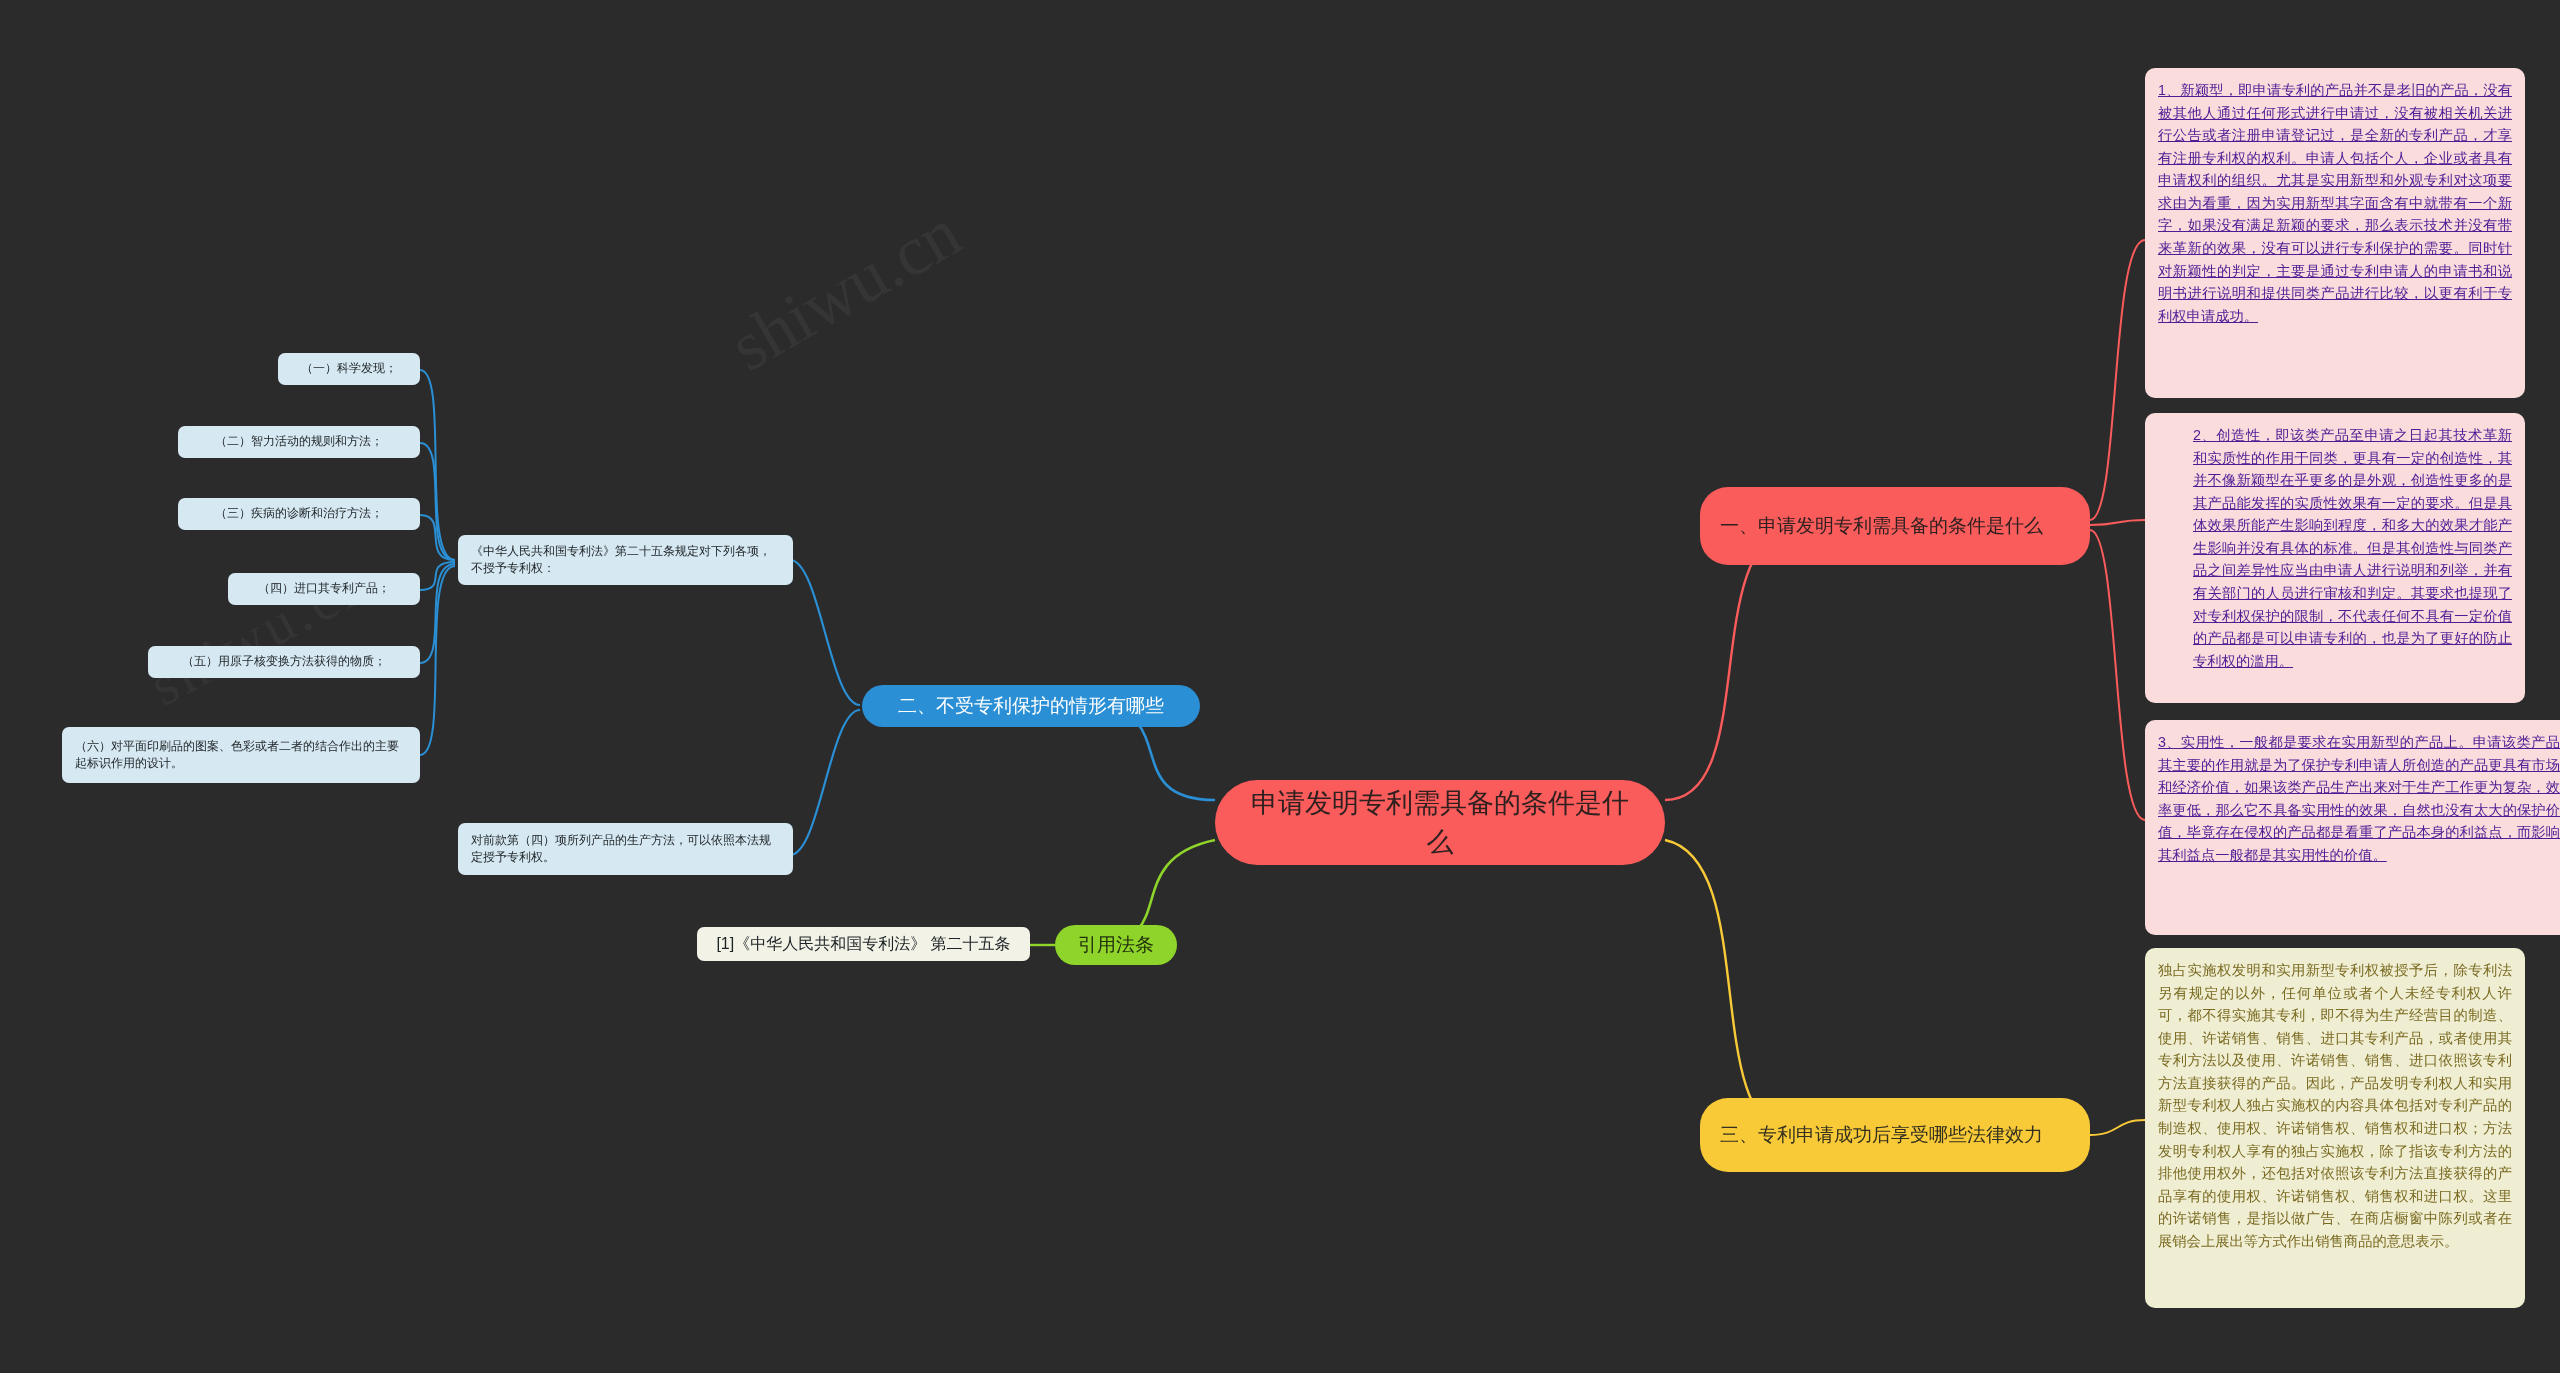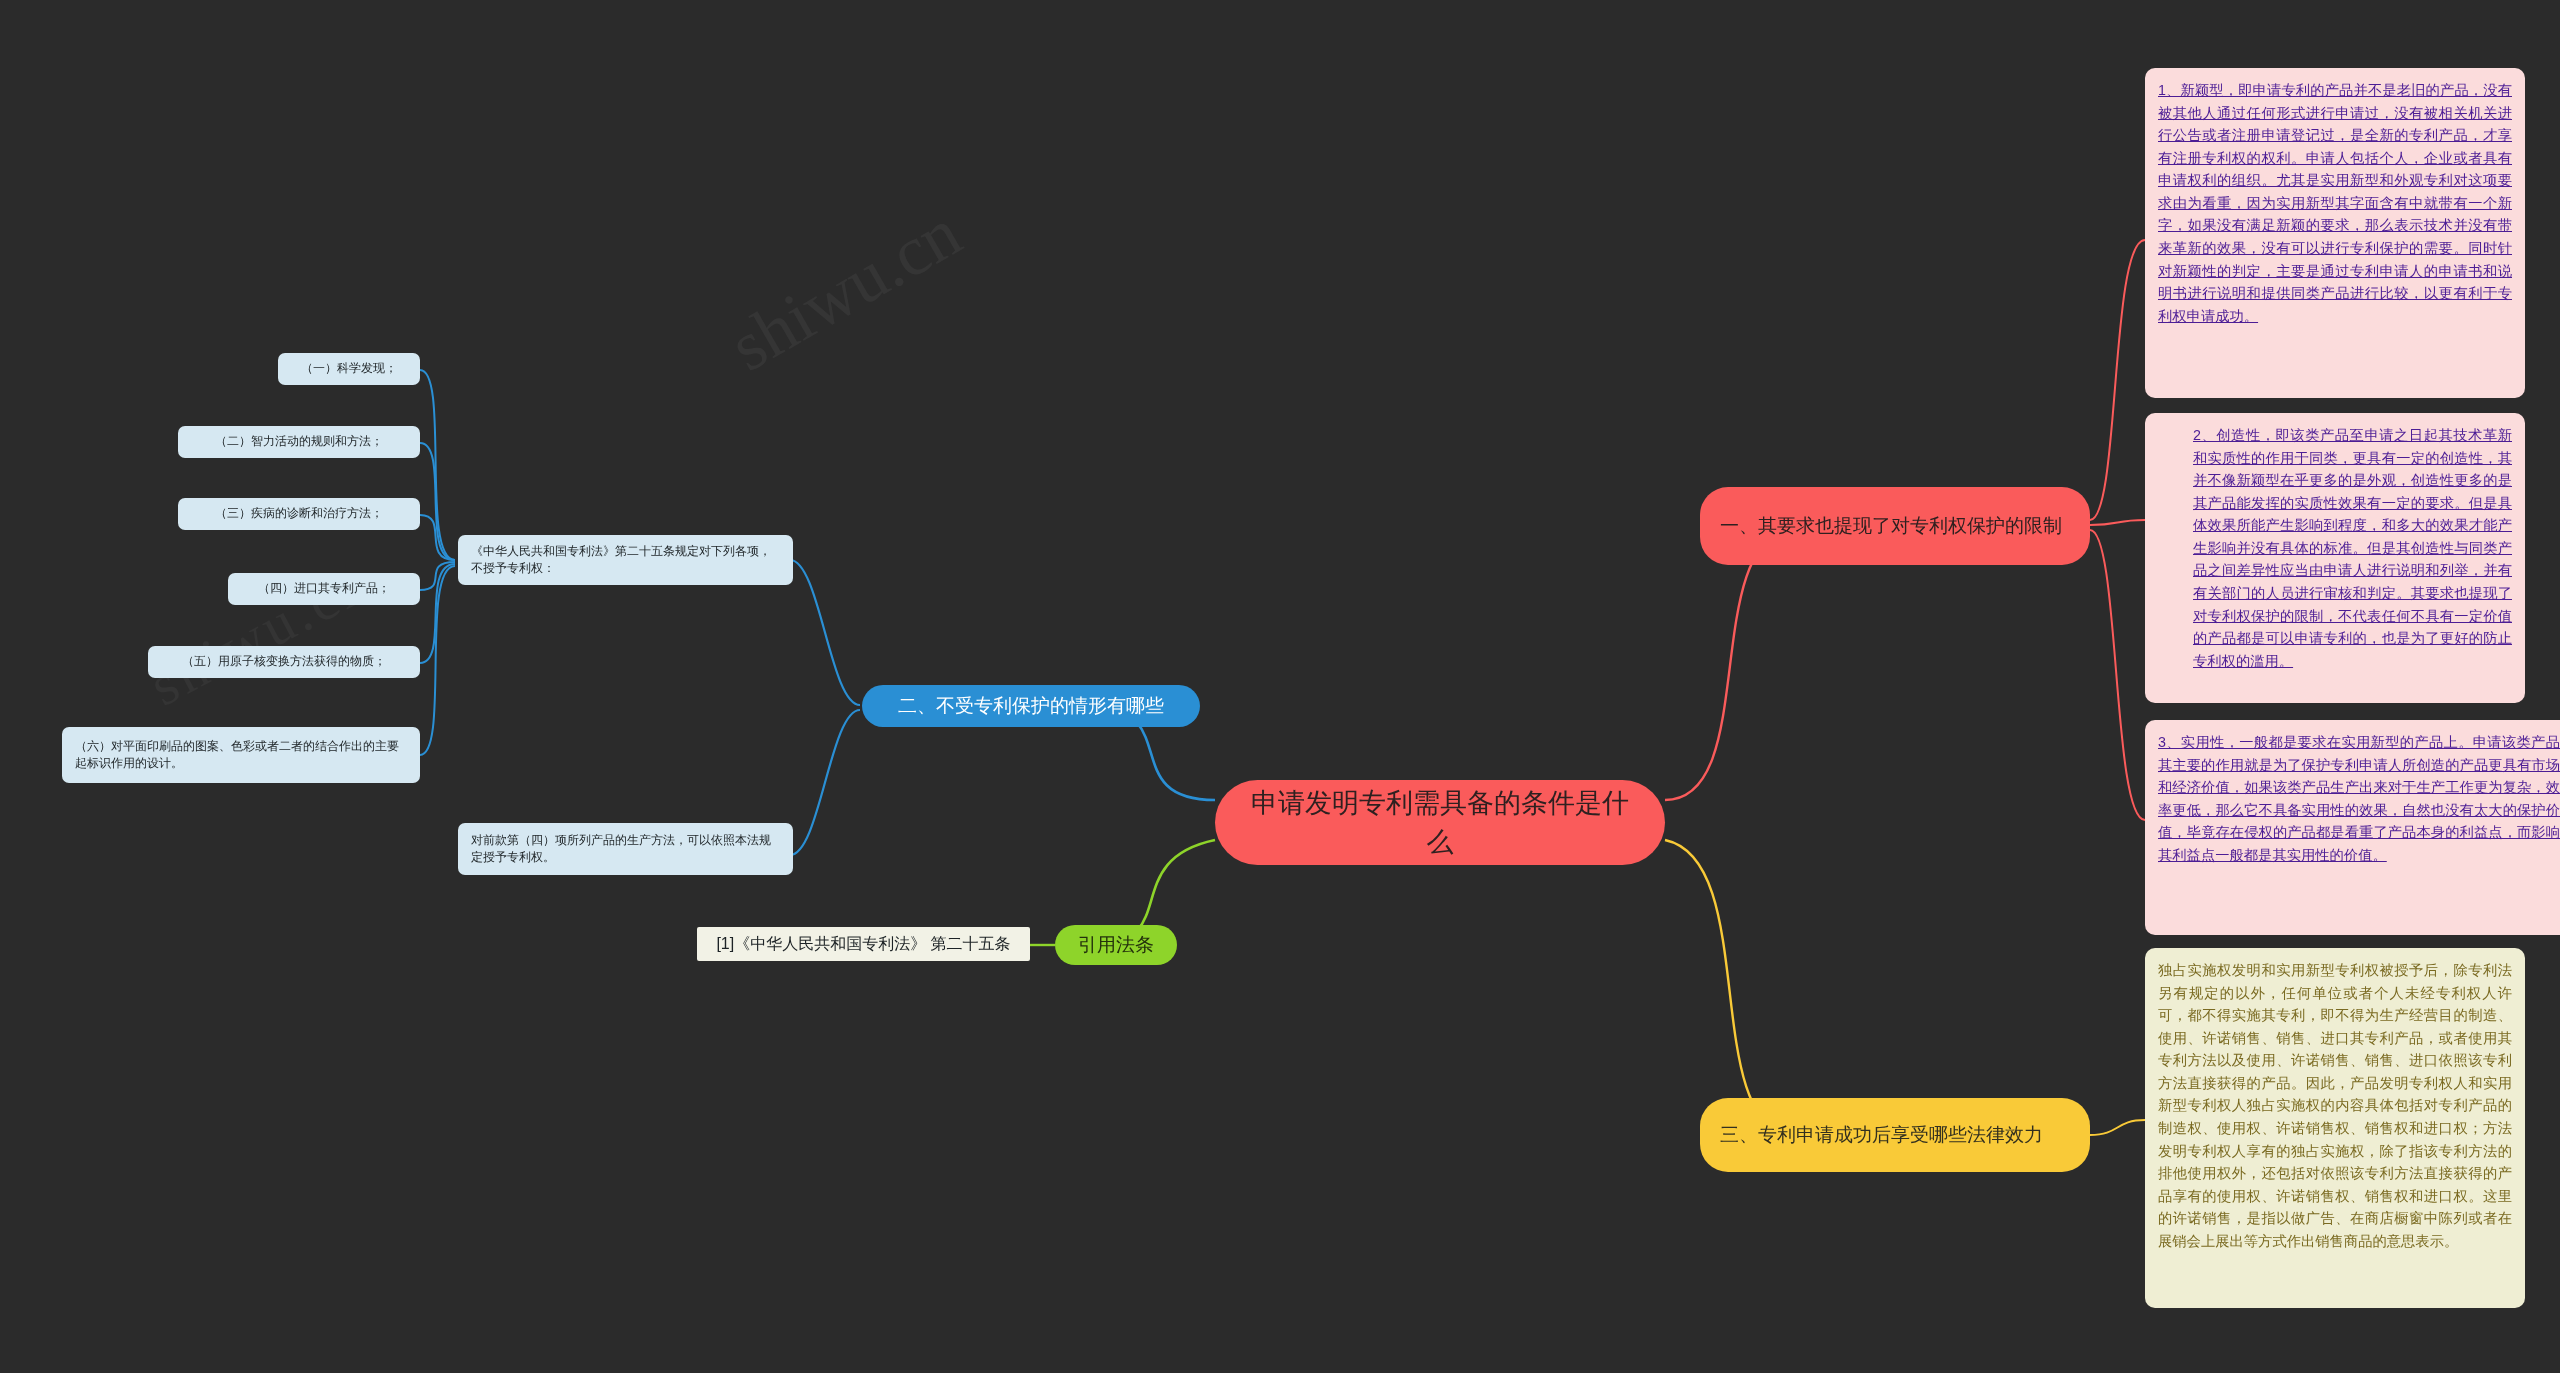--- a/index.html
+++ b/index.html
@@ -56,21 +56,21 @@
     background: #d6e8f2;
     color: #1d2326;
     border-radius: 7px;
     font-size: 12px;
     padding: 7px 13px;
   }
   
   .leaf-cream {
     background: #f2f2e6;
     color: #1d2326;
-    border-radius: 2px;
+    border-radius: 7px;
     font-size: 16px;
     padding: 7px 1px;
   }
   
   .panel {
     border-radius: 10px;
     font-size: 14.3px;
     line-height: 1.58;
     padding: 11px 13px;
     display: block;
@@ -133,21 +133,21 @@
     <path d="M455,560 C420,560 450,515 420,515" stroke="#2a8fd4" stroke-width="2" fill="none"></path>
     <path d="M455,562 C420,562 450,590 420,590" stroke="#2a8fd4" stroke-width="2" fill="none"></path>
     <path d="M455,564 C420,564 450,663 420,663" stroke="#2a8fd4" stroke-width="2" fill="none"></path>
     <path d="M455,566 C420,566 450,755 420,755" stroke="#2a8fd4" stroke-width="2" fill="none"></path>
 
     <path d="M1055,945 C1040,945 1045,945 1030,945" stroke="#8ed42a" stroke-width="2.4" fill="none"></path>
   </svg>
 
   <div class="node root" style="left:1215px; top:780px; width:450px; height:85px;">申请发明专利需具备的条件是什么</div>
 
-  <div class="node pill pill-red" style="left:1700px; top:487px; width:390px; height:78px;">一、其要求也提现了对专利权保护的限制</div>
+  <div class="node pill pill-red" style="left:1700px; top:487px; width:390px; height:78px;">一、申请发明专利需具备的条件是什么</div>
 
   <div class="node panel panel-pink" style="left:2145px; top:68px; width:380px; height:330px;">1、新颖型，即申请专利的产品并不是老旧的产品，没有被其他人通过任何形式进行申请过，没有被相关机关进行公告或者注册申请登记过，是全新的专利产品，才享有注册专利权的权利。申请人包括个人，企业或者具有申请权利的组织。尤其是实用新型和外观专利对这项要求由为看重，因为实用新型其字面含有中就带有一个新字，如果没有满足新颖的要求，那么表示技术并没有带来革新的效果，没有可以进行专利保护的需要。同时针对新颖性的判定，主要是通过专利申请人的申请书和说明书进行说明和提供同类产品进行比较，以更有利于专利权申请成功。</div>
 
   <div class="node panel panel-pink" style="left:2145px; top:413px; width:380px; height:290px;padding-left:48px;">2、创造性，即该类产品至申请之日起其技术革新和实质性的作用于同类，更具有一定的创造性，其并不像新颖型在乎更多的是外观，创造性更多的是其产品能发挥的实质性效果有一定的要求。但是具体效果所能产生影响到程度，和多大的效果才能产生影响并没有具体的标准。但是其创造性与同类产品之间差异性应当由申请人进行说明和列举，并有有关部门的人员进行审核和判定。其要求也提现了对专利权保护的限制，不代表任何不具有一定价值的产品都是可以申请专利的，也是为了更好的防止专利权的滥用。</div>
 
   <div class="node panel panel-pink" style="left:2145px; top:720px; width:428px; height:215px;">3、实用性，一般都是要求在实用新型的产品上。申请该类产品其主要的作用就是为了保护专利申请人所创造的产品更具有市场和经济价值，如果该类产品生产出来对于生产工作更为复杂，效率更低，那么它不具备实用性的效果，自然也没有太大的保护价值，毕竟存在侵权的产品都是看重了产品本身的利益点，而影响其利益点一般都是其实用性的价值。</div>
 
   <div class="node pill pill-blue" style="left:862px; top:685px; width:338px; height:42px; justify-content:center;">二、不受专利保护的情形有哪些</div>
 
   <div class="node leaf" style="left:458px; top:823px; width:335px; height:52px;">对前款第（四）项所列产品的生产方法，可以依照本法规定授予专利权。</div>

